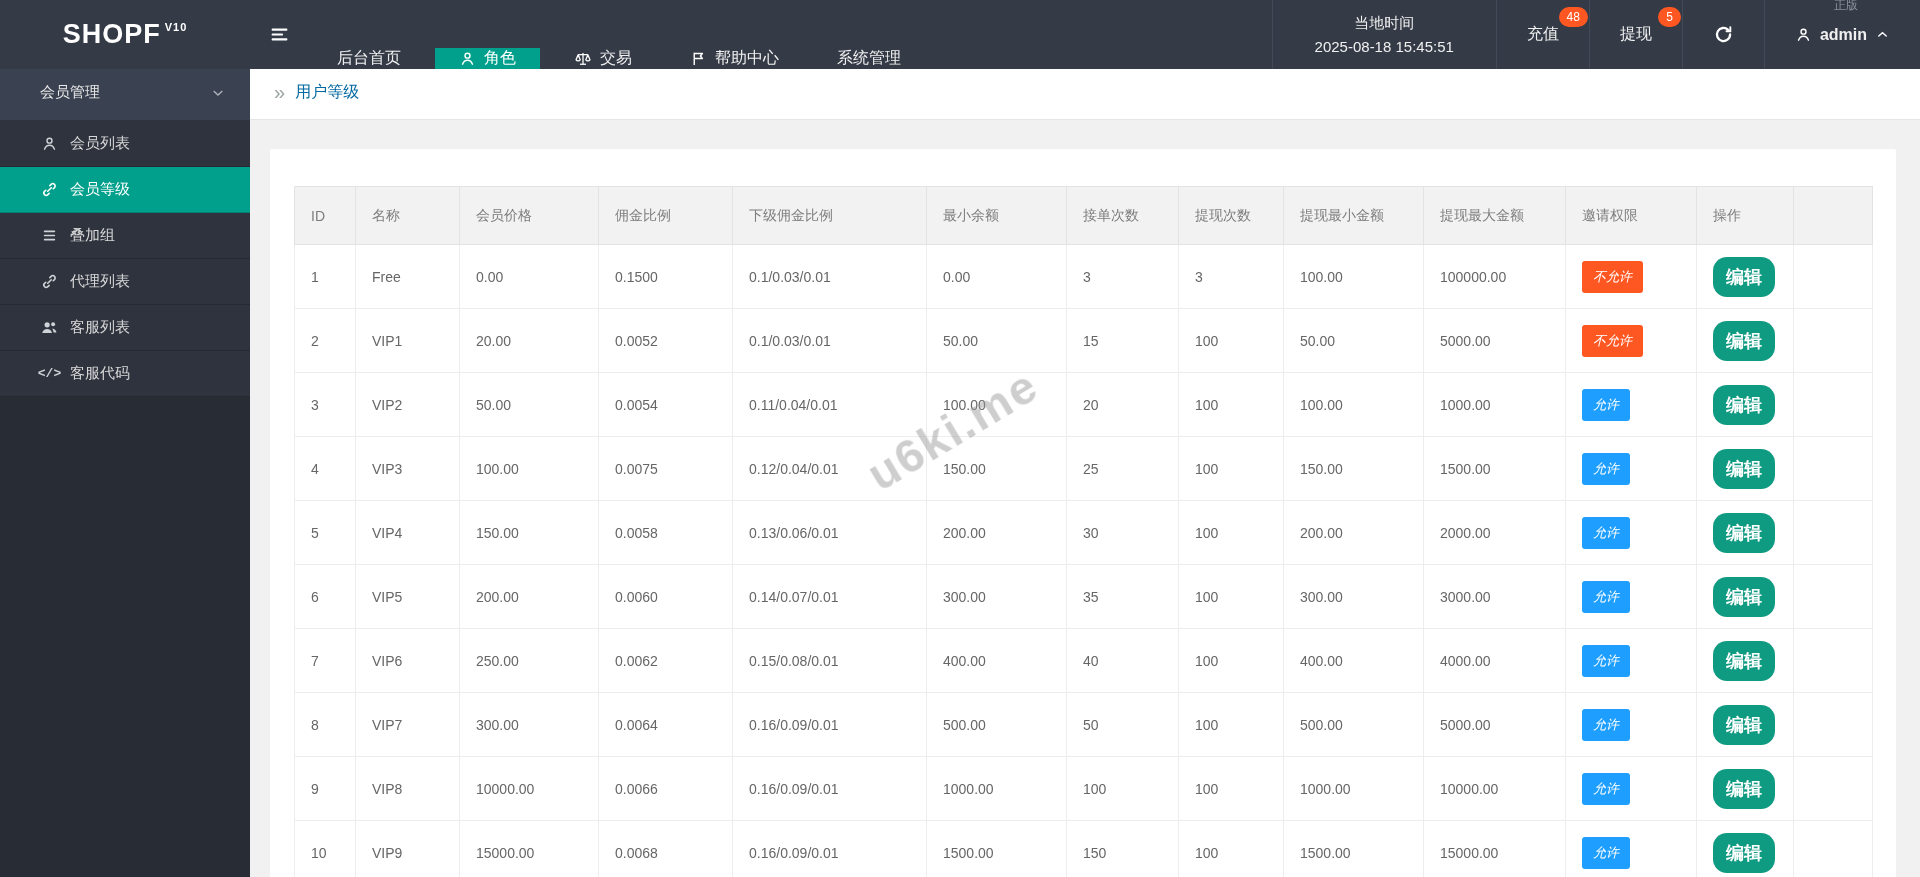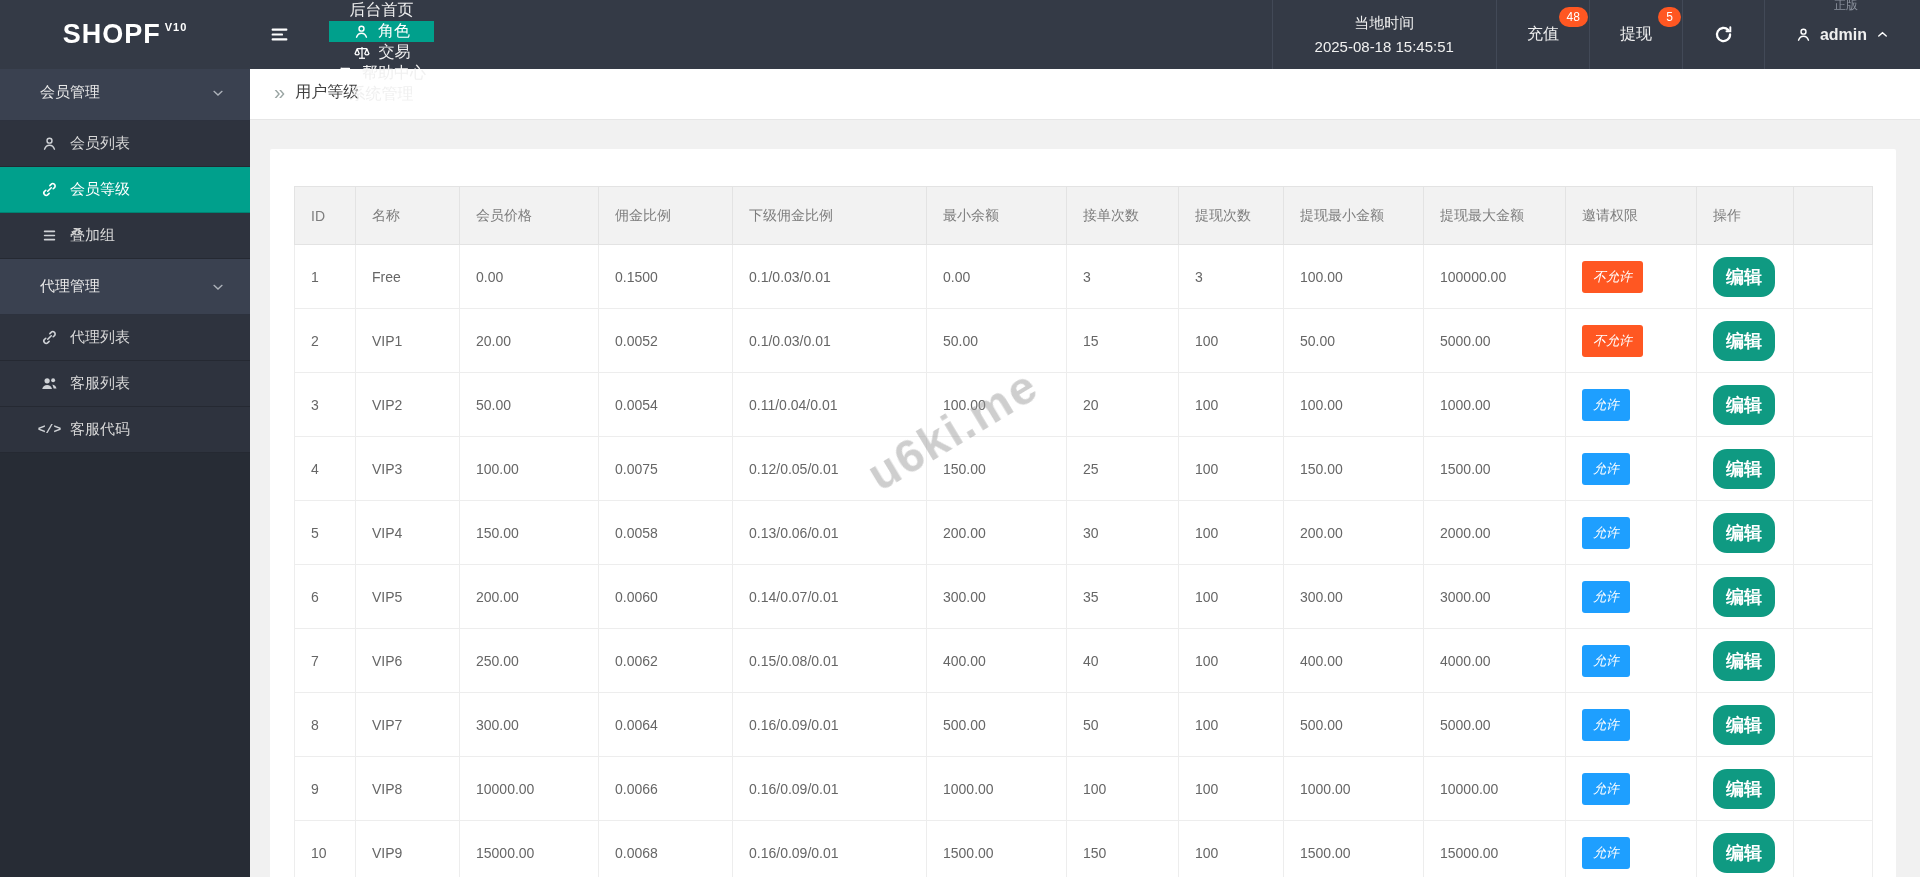--- a/index.html
+++ b/index.html
@@ -10,21 +10,21 @@
   }
   
   .topbar {
     position: fixed; top: 0; left: 0; width: 1920px; height: 69px;
     background: #343a46; color: #f0f0f0; display: flex; align-items: stretch; z-index: 30;
   }
   .logo { width: 250px; display: flex; align-items: center; justify-content: center;
     font-size: 27px; font-weight: bold; letter-spacing: 1px; color: #fff; }
   .logo sup { font-size: 11px; font-weight: bold; margin-left: 4px; transform: translateY(-8px); }
   .hamburger { width: 58px; display: flex; align-items: center; justify-content: center; cursor: pointer; }
-  .nav { display: flex; align-items: center; flex-direction: column; }
+  .nav { display: flex; align-items: flex-end; }
   .nav-item { padding: 0 24px; margin: 0 5px; display: flex; align-items: center; gap: 8px;
     font-size: 16px; cursor: pointer; white-space: nowrap; }
   .nav-item.active { background: #00a08c; color: #fff; }
   .top-right { margin-left: auto; display: flex; align-items: stretch; }
   .time-block { display: flex; flex-direction: column; align-items: center; justify-content: center;
     padding: 0 42px; border-left: 1px solid #424957; font-size: 15px; line-height: 1.55; }
   .top-action { position: relative; display: flex; align-items: center; gap: 8px;
     padding: 0 30px; border-left: 1px solid #424957; font-size: 16px; cursor: pointer; }
   .tbadge { position: absolute; top: 7px; right: 1px; background: #ff5722; color: #fff;
     font-size: 12px; line-height: 1; padding: 4px 8px; border-radius: 10px; min-width: 20px; text-align: center; }
@@ -42,21 +42,21 @@
   .side-item.active { background: #00a08c; color: #fff; }
   .side-item .icn { display: inline-flex; width: 19px; justify-content: center; color: #cfd2d6; }
   .side-item.active .icn { color: #fff; }
   .code-glyph { font-family: "Liberation Mono", "DejaVu Sans Mono", monospace; font-size: 13px; font-weight: bold; }
   .chev { color: #aeb3bb; display: inline-flex; }
   
   .main { margin-left: 250px; padding-top: 65px; height: 877px; background: #f1f1f1; }
   .breadcrumb { height: 55px; background: #fff; border-bottom: 1px solid #e6e6e6;
     display: flex; align-items: center; gap: 10px; padding-left: 24px; }
   .crumb-icon { font-size: 20px; color: #9aa5a3; }
-  .crumb-title { font-size: 16px; color: #404040; }
+  .crumb-title { font-size: 16px; color: #0369a1; }
   .card { margin: 29px 24px 0 20px; background: #fff; border-radius: 2px;
     padding: 37px 24px 40px; position: relative; }
   
   table { width: 1578px; border-collapse: collapse; table-layout: fixed; font-size: 14px; color: #666; }
   thead th { background: #f2f2f2; border: 1px solid #e3e3e3; height: 58px;
     font-weight: normal; color: #7d7d7d; text-align: left; padding-left: 16px; }
   tbody td { background: #fff; border: 1px solid #ededed; height: 64px; padding-left: 16px; }
   .pill { display: inline-block; color: #fff; font-size: 13px; padding: 7px 11px; border-radius: 3px; font-style: italic; }
   .pill.deny { background: #ff5722; }
   .pill.allow { background: #1e9fff; }
@@ -197,28 +197,20 @@
   </div>
   <div class="side-item">
     <span class="icn">
       <svg viewBox="0 0 24 24" width="17" height="17" fill="currentColor">
           <rect x="4" y="5" width="16" height="2.3" rx="1"></rect>
           <rect x="4" y="10.8" width="16" height="2.3" rx="1"></rect>
           <rect x="4" y="16.6" width="16" height="2.3" rx="1"></rect>
         </svg>
     </span>
     <span>叠加组</span>
-  </div>
-  <div class="side-group">
-    <span>代理管理</span>
-    <span class="chev">
-      <svg viewBox="0 0 24 24" width="16" height="16" fill="none" stroke="currentColor" stroke-width="2" stroke-linecap="round">
-          <path d="M6 9.5l6 5.5 6-5.5"></path>
-        </svg>
-    </span>
   </div>
   <div class="side-item">
     <span class="icn">
       <svg viewBox="0 0 24 24" width="17" height="17" fill="none" stroke="currentColor" stroke-width="2.2" stroke-linecap="round">
           <path d="M9.5 14.5l5-5"></path>
           <path d="M12.5 6.5l1.8-1.8a3.3 3.3 0 0 1 4.7 4.7L17.2 11"></path>
           <path d="M11.5 17.5l-1.8 1.8a3.3 3.3 0 0 1-4.7-4.7L6.8 13"></path>
         </svg>
     </span>
     <span>代理列表</span>
@@ -324,21 +316,21 @@
             <td>1000.00</td>
             <td><span class="pill allow">允许</span></td>
             <td><button class="btn-edit">编辑</button></td>
             <td></td>
           </tr>
           <tr>
             <td>4</td>
             <td>VIP3</td>
             <td>100.00</td>
             <td>0.0075</td>
-            <td>0.12/0.05/0.01</td>
+            <td>0.12/0.04/0.01</td>
             <td>150.00</td>
             <td>25</td>
             <td>100</td>
             <td>150.00</td>
             <td>1500.00</td>
             <td><span class="pill allow">允许</span></td>
             <td><button class="btn-edit">编辑</button></td>
             <td></td>
           </tr>
           <tr>

